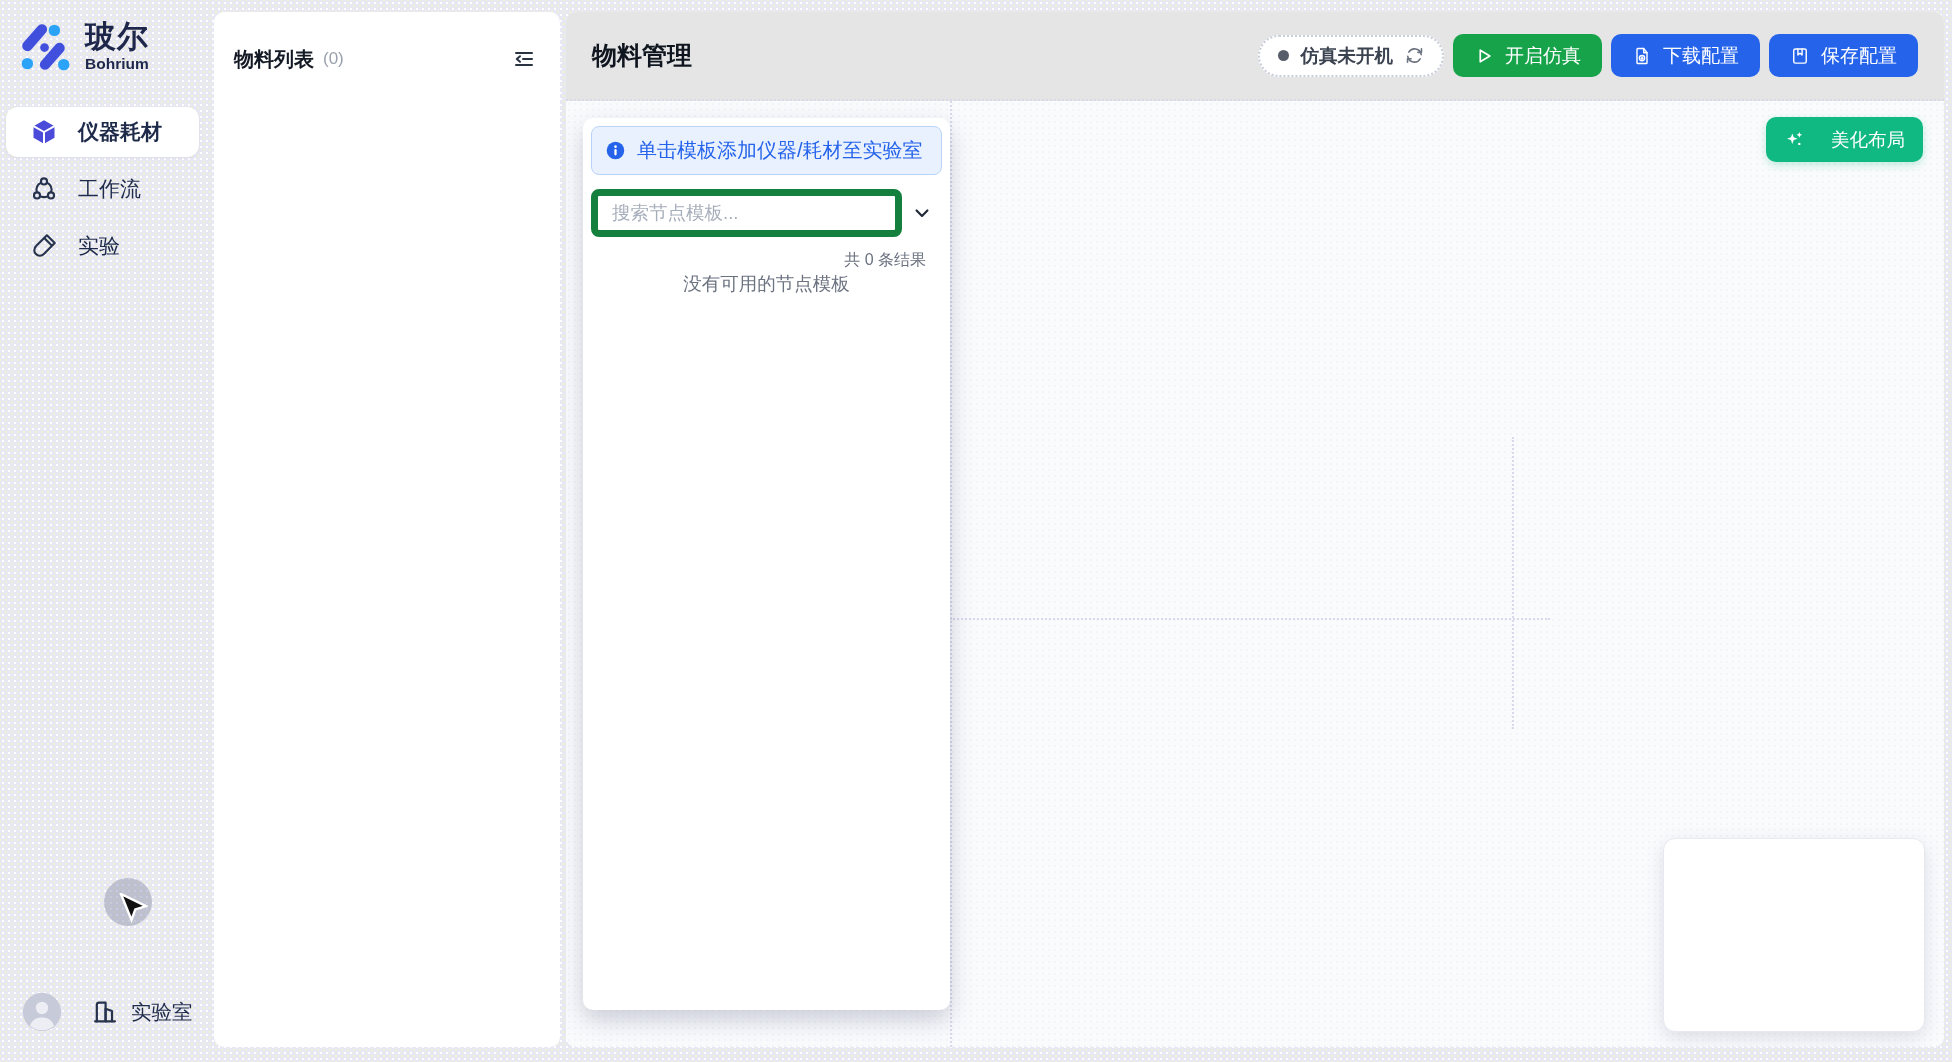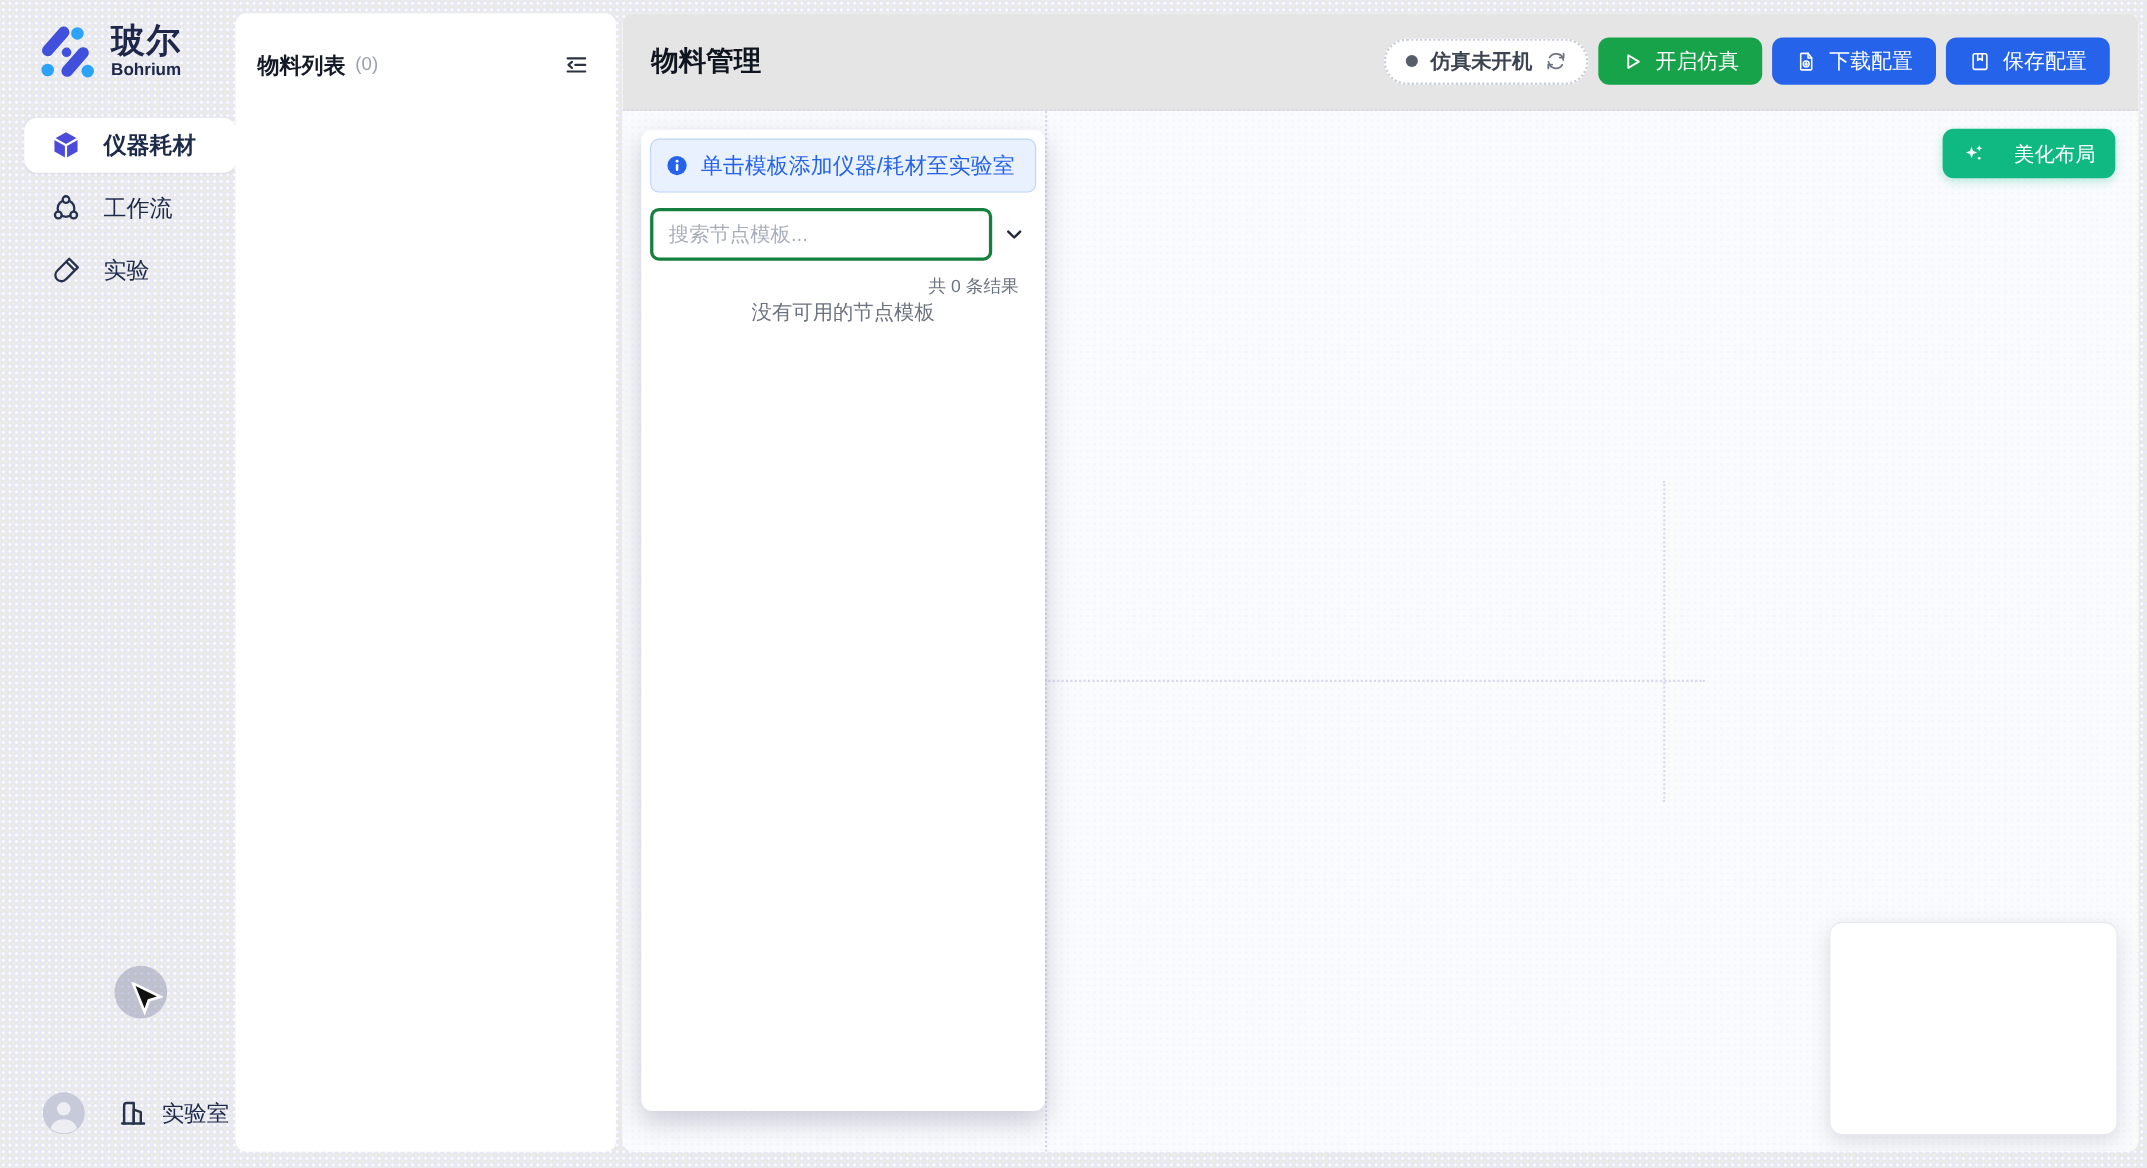--- a/index.html
+++ b/index.html
@@ -10,21 +10,21 @@
     color:#1f2a44;
     background-color:#e7e8f2;
     background-image:
       radial-gradient(rgba(255,255,255,.95) 1.1px, transparent 1.3px),
       radial-gradient(rgba(242,240,205,.85) 1px, transparent 1.2px);
     background-size:6px 6px, 6px 6px;
     background-position:0 0, 3px 3px;
   }
 
   
-  .sidebar { position:absolute; left:16px; top:0; width:212px; height:1062px; }
+  .sidebar { position:absolute; left:0; top:0; width:212px; height:1062px; }
   .logo-row { position:absolute; left:17px; top:20px; display:flex; align-items:center; gap:14px; }
   .logo-mark { width:54px; height:54px; }
   .brand-name { font-size:31px; font-weight:700; color:#1e2749; letter-spacing:1px; line-height:1.05; }
   .brand-sub { font-size:15.5px; font-weight:700; color:#1e2749; margin-top:2px; }
 
   .nav { position:absolute; left:6px; top:107px; width:193px; }
   .nav-item { display:flex; align-items:center; gap:20px; height:50px; padding-left:24px;
               border-radius:12px; margin-bottom:7px; font-size:21px; font-weight:500; color:#1e2a49; cursor:pointer; }
   .nav-item.active { background:#ffffff; font-weight:600; box-shadow:0 1px 3px rgba(60,65,110,.08); }
   .nav-icon { width:28px; height:28px; flex:0 0 28px; display:flex; align-items:center; justify-content:center; }
@@ -80,21 +80,21 @@
   .guide-v { border-left:2px dotted #d9d9ec; width:0; }
   .guide-h { border-top:2px dotted #d9d9ec; height:0; }
 
   .tool-panel { position:absolute; left:17px; top:17px; width:367px; height:892px; z-index:3;
                 background:#ffffff; border-radius:10px; padding:8px;
                 box-shadow:0 10px 24px rgba(80,85,120,.28); }
   .hint-banner { display:flex; align-items:center; gap:11px; background:#e8f1fd; border:1px solid #b9d3f8;
                  border-radius:8px; padding:10px 13px; color:#2563eb; font-size:20px; }
   .hint-banner svg { width:21px; height:21px; flex:0 0 21px; }
   .search-row { display:flex; align-items:center; margin-top:14px; }
-  .search-input { flex:1; height:48px; border:3px solid #15803d; border-radius:8px; padding:0 14px;
+  .search-input { flex:1; height:48px; border:7px solid #15803d; border-radius:8px; padding:0 14px;
                   font-size:18.5px; color:#374151; outline:none; font-family:inherit; background:#fff; }
   .search-input::placeholder { color:#a7aebb; }
   .expand-btn { width:40px; height:40px; display:flex; align-items:center; justify-content:center;
                 cursor:pointer; color:#1f2937; }
   .expand-btn svg { width:20px; height:20px; }
   .result-count { margin-top:13px; padding-right:16px; text-align:right; font-size:16px; color:#6b7280; }
   .empty-text { text-align:center; font-size:18.5px; color:#6b7280; }
 
   .beautify-btn { position:absolute; right:21px; top:16px; z-index:3; display:flex; align-items:center; gap:26px;
                   height:45px; padding:0 18px; background:#10b981; border:none; border-radius:10px;

